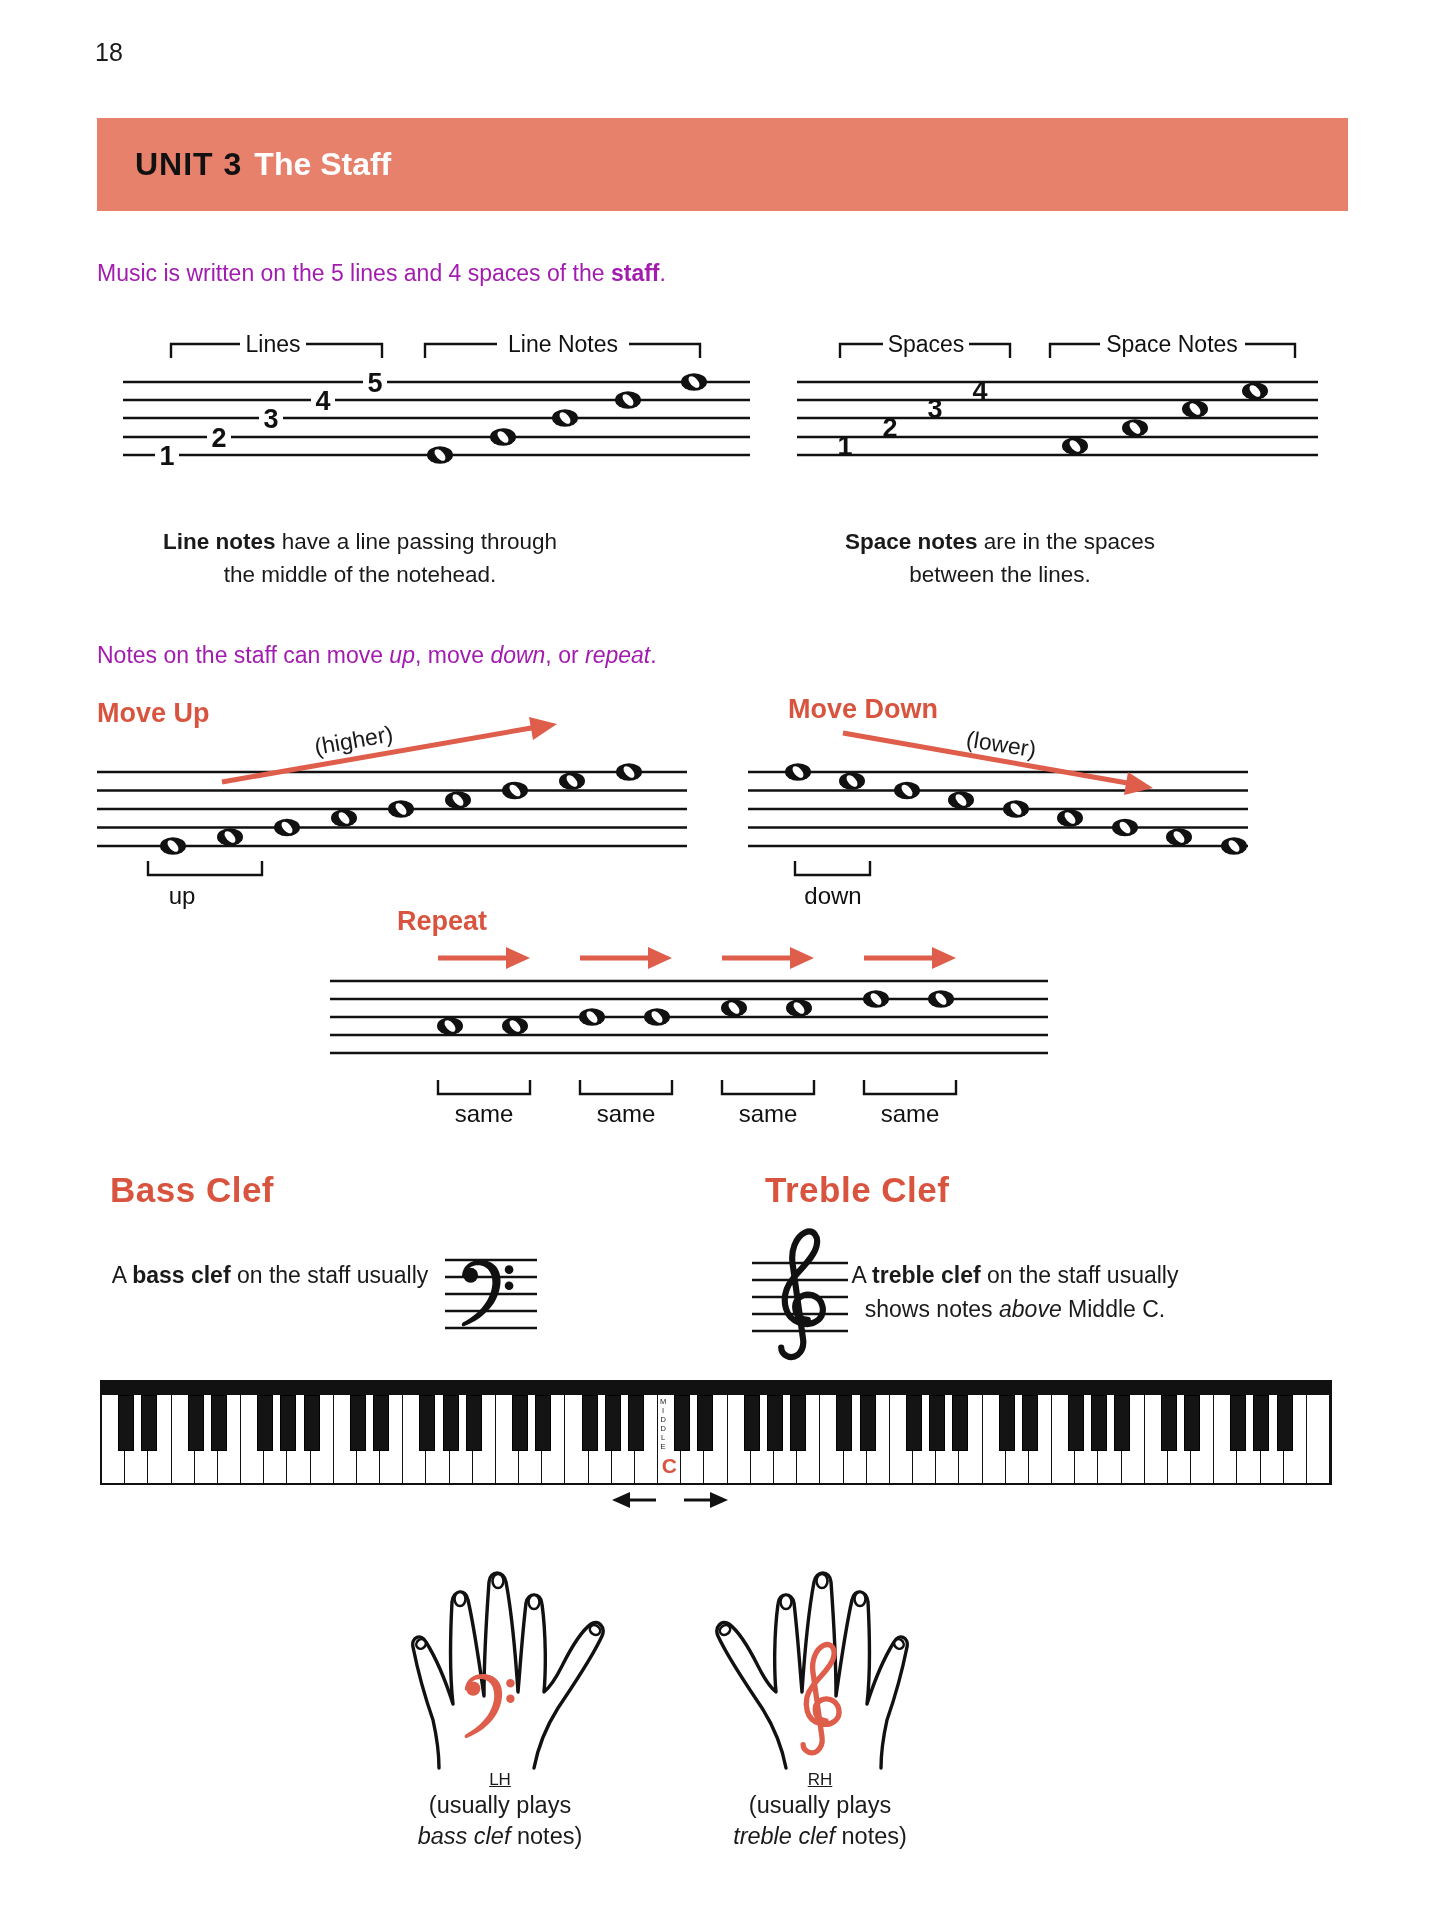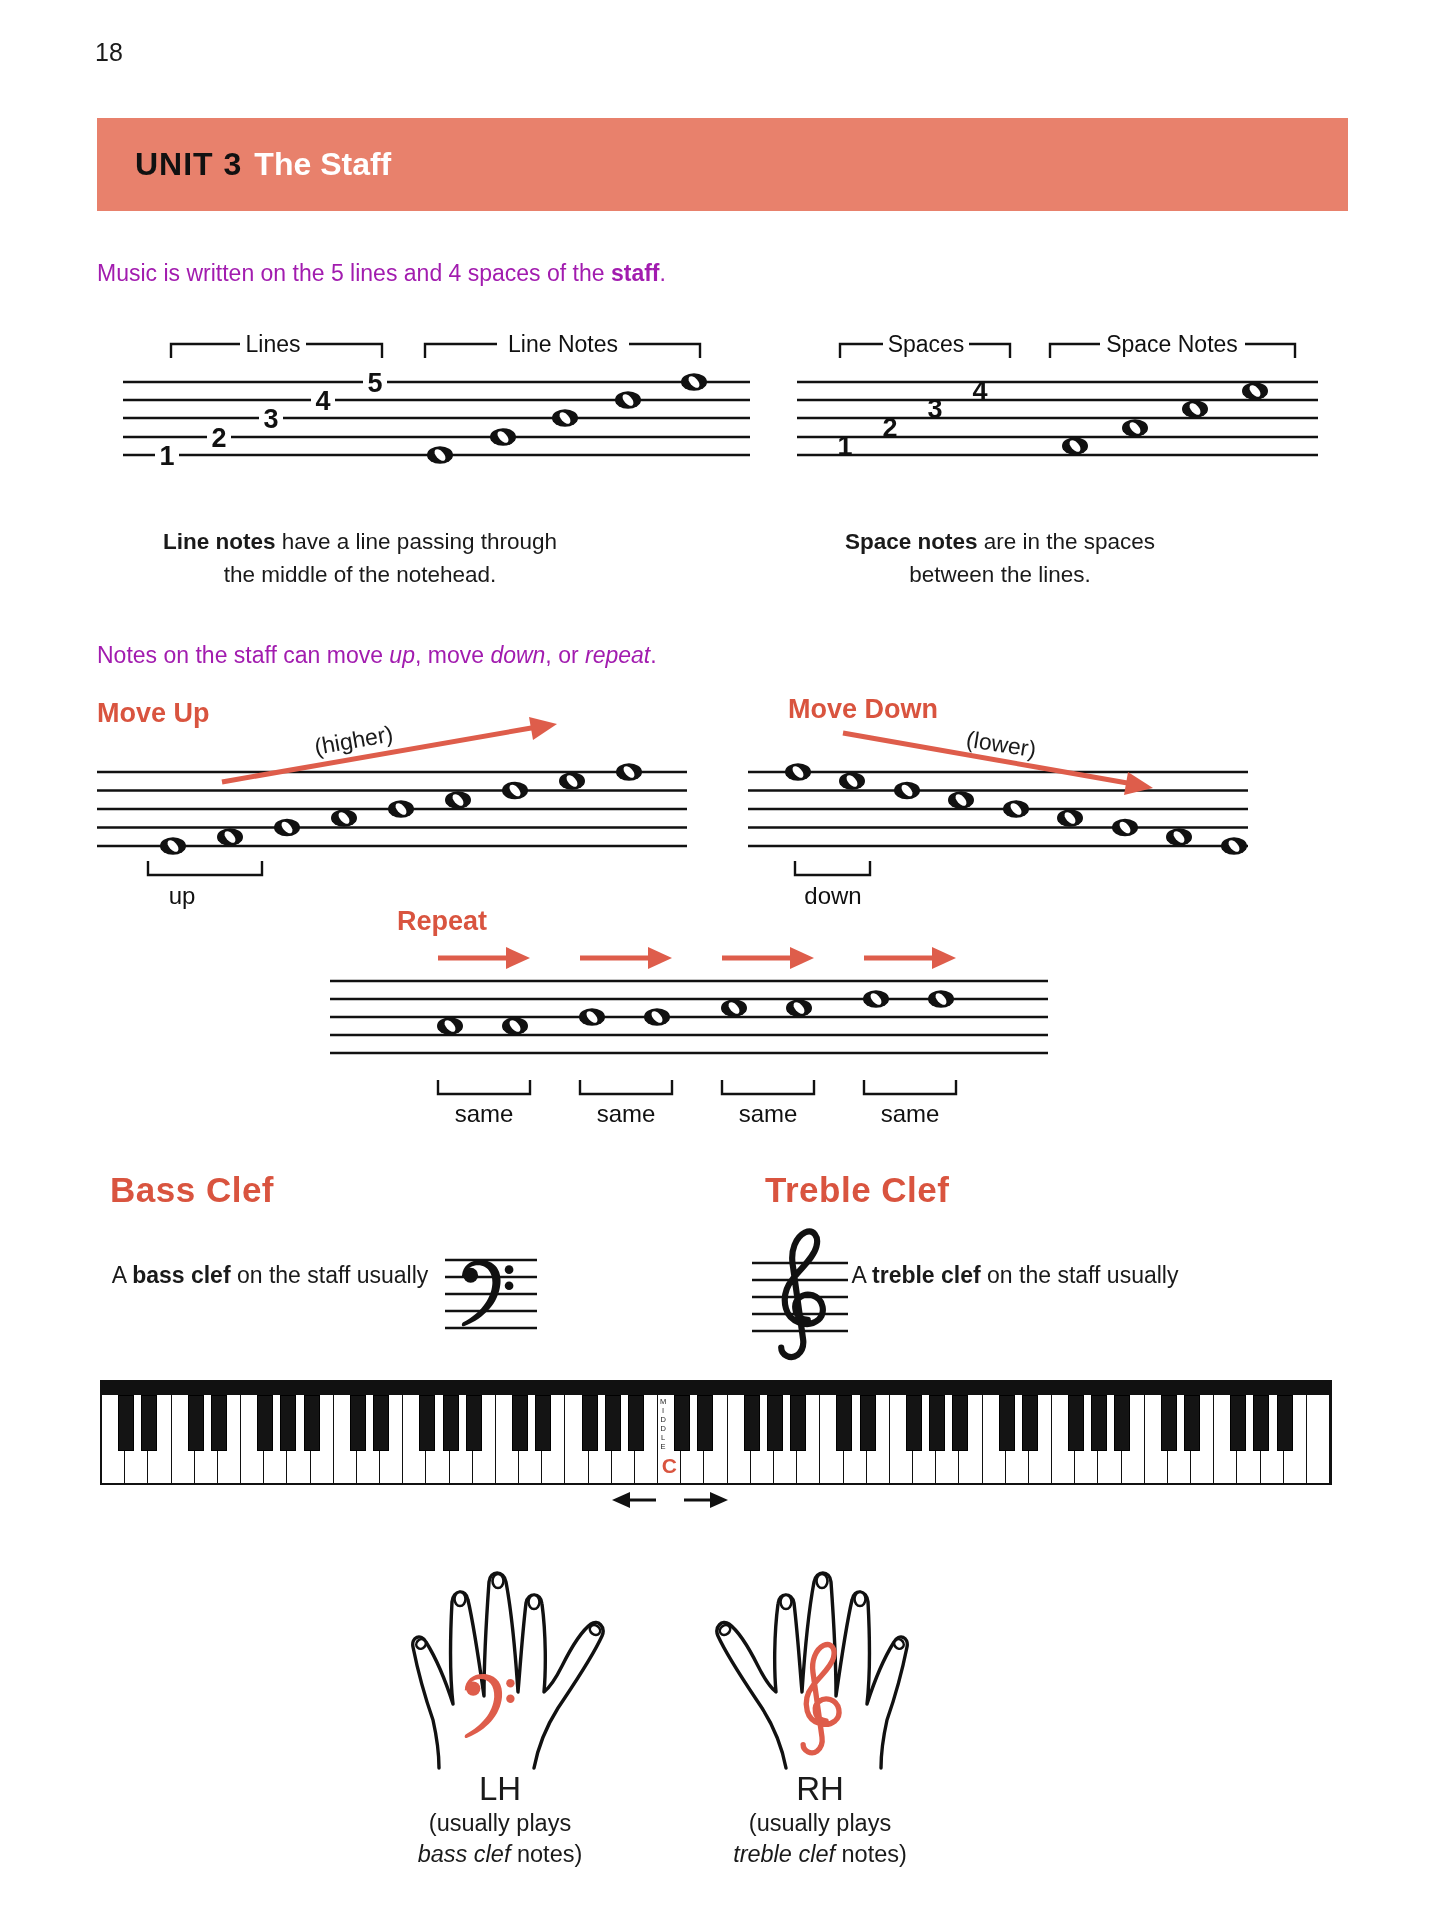--- a/index.html
+++ b/index.html
@@ -31,21 +31,21 @@
   #kb{left:100px;top:1393px;width:1228px;height:88px;border:2px solid #111;background:#fff;display:flex;}
   .wkey{position:relative;flex:1 1 0;background:#fff;border-right:1.6px solid #111;}
   .wkey:last-child{border-right:none;}
   .bkey{position:absolute;top:0;width:14px;height:54px;background:#141414;border:1px solid #000;z-index:2;}
   .mc-vert{position:absolute;top:2px;left:1px;writing-mode:vertical-rl;text-orientation:upright;
            font-size:7.5px;line-height:1;color:#222;letter-spacing:0;}
   .mc-letter{position:absolute;bottom:5px;left:0;width:100%;text-align:center;
              color:#d9543f;font-weight:bold;font-size:21px;}
   
   .hand-label{text-align:center;}
-  .hand-label .hl{font-size:33px;}
+  .hand-label .hl{font-size:17px;text-decoration:underline;}
   .hand-label .pl{font-size:23.5px;line-height:31px;}
   #lh-label{left:350px;top:1770px;width:300px;}
   #rh-label{left:670px;top:1770px;width:300px;}
   svg text{font-family:"Liberation Sans",sans-serif;}
   .staff-line{stroke:#111;stroke-width:2.6;}
   .bracket{stroke:#111;stroke-width:2.4;fill:none;}
   .num{font-size:27px;font-weight:bold;fill:#111;}
   .blabel{font-size:23px;fill:#111;}
   .slabel{font-size:24px;fill:#111;}
   .rarrow{stroke:#de5d4b;stroke-width:5;fill:none;}
@@ -286,20 +286,21 @@
   </svg>
 
   <div class="abs clef-h" id="bass-heading">Bass Clef</div>
   <div class="abs clef-h" id="treble-heading">Treble Clef</div>
 
   <div class="abs clef-text" id="bass-text">
     <div><span>A </span><b>bass clef</b><span> on the staff usually</span></div>
   </div>
   <div class="abs clef-text" id="treble-text">
     <div><span>A </span><b>treble clef</b><span> on the staff usually</span></div>
+    <div><span>shows notes </span><i>above</i><span> Middle C.</span></div>
   </div>
 
   <svg class="abs" style="left:445px;top:1254px;color:#111" width="95" height="82" viewBox="0 0 95 82">
     <g class="staff-line">
       <line x1="0" y1="6" x2="92" y2="6"></line>
       <line x1="0" y1="23" x2="92" y2="23"></line>
       <line x1="0" y1="40" x2="92" y2="40"></line>
       <line x1="0" y1="57" x2="92" y2="57"></line>
       <line x1="0" y1="74" x2="92" y2="74"></line>
     </g>

